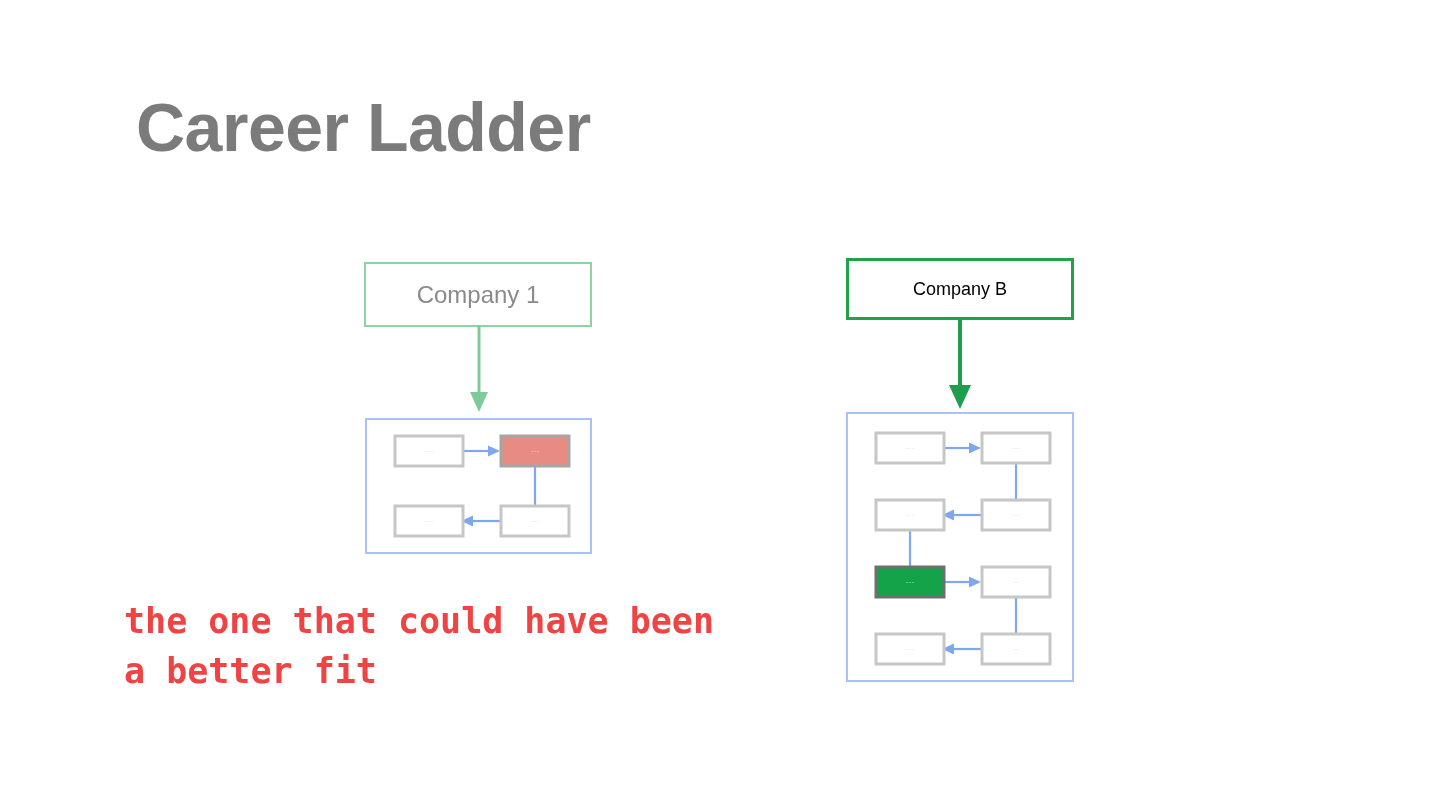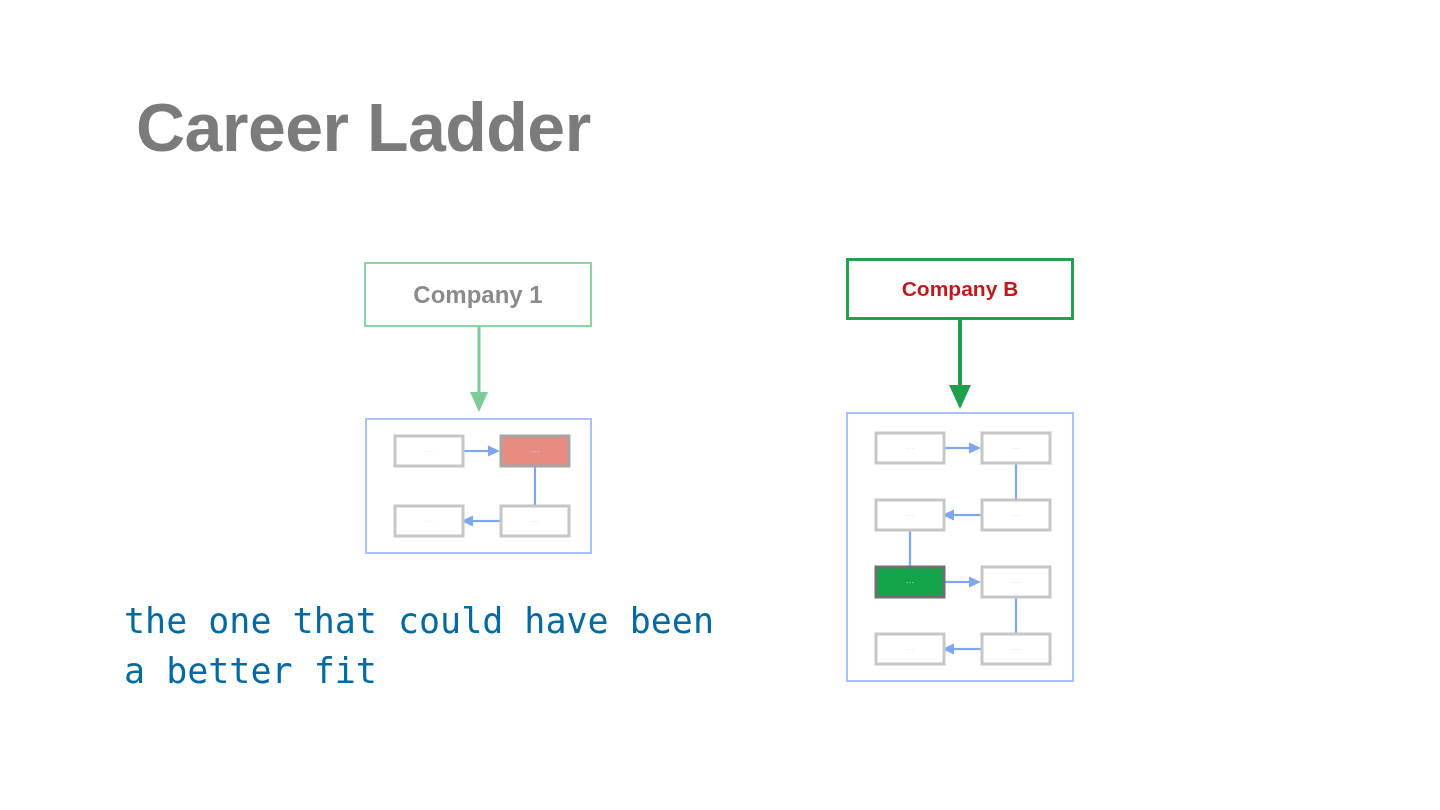--- a/index.html
+++ b/index.html
@@ -29,37 +29,37 @@
 
   
   #caption {
     position: absolute;
     left: 124px;
     top: 596px;
     width: 720px;
     font-family: "DejaVu Sans Mono", monospace;
     font-size: 35px;
     line-height: 50px;
-    font-weight: 400;
-    color: #0369a1;
+    font-weight: 700;
+    color: #ef4444;
     white-space: pre-line;
   }
 
   
   .company-box {
     position: absolute;
     box-sizing: border-box;
     background: #ffffff;
     display: flex;
     align-items: center;
     justify-content: center;
     text-align: center;
   }
   .company-box .company-label {
-    font-weight: 700;
+    font-weight: 400;
     white-space: nowrap;
   }
 
   #company-left-box {
     left: 364px;
     top: 262px;
     width: 228px;
     height: 65px;
     border: 2px solid #8ed3a4;
   }
@@ -69,22 +69,22 @@
   }
 
   #company-right-box {
     left: 846px;
     top: 258px;
     width: 228px;
     height: 62px;
     border: 3px solid #22a14d;
   }
   #company-right-box .company-label {
-    font-size: 21px;
-    color: #b91c1c;
+    font-size: 18px;
+    color: #000000;
   }
 
   
   .connector {
     position: absolute;
   }
 
   
   .diagram-container {
     position: absolute;

